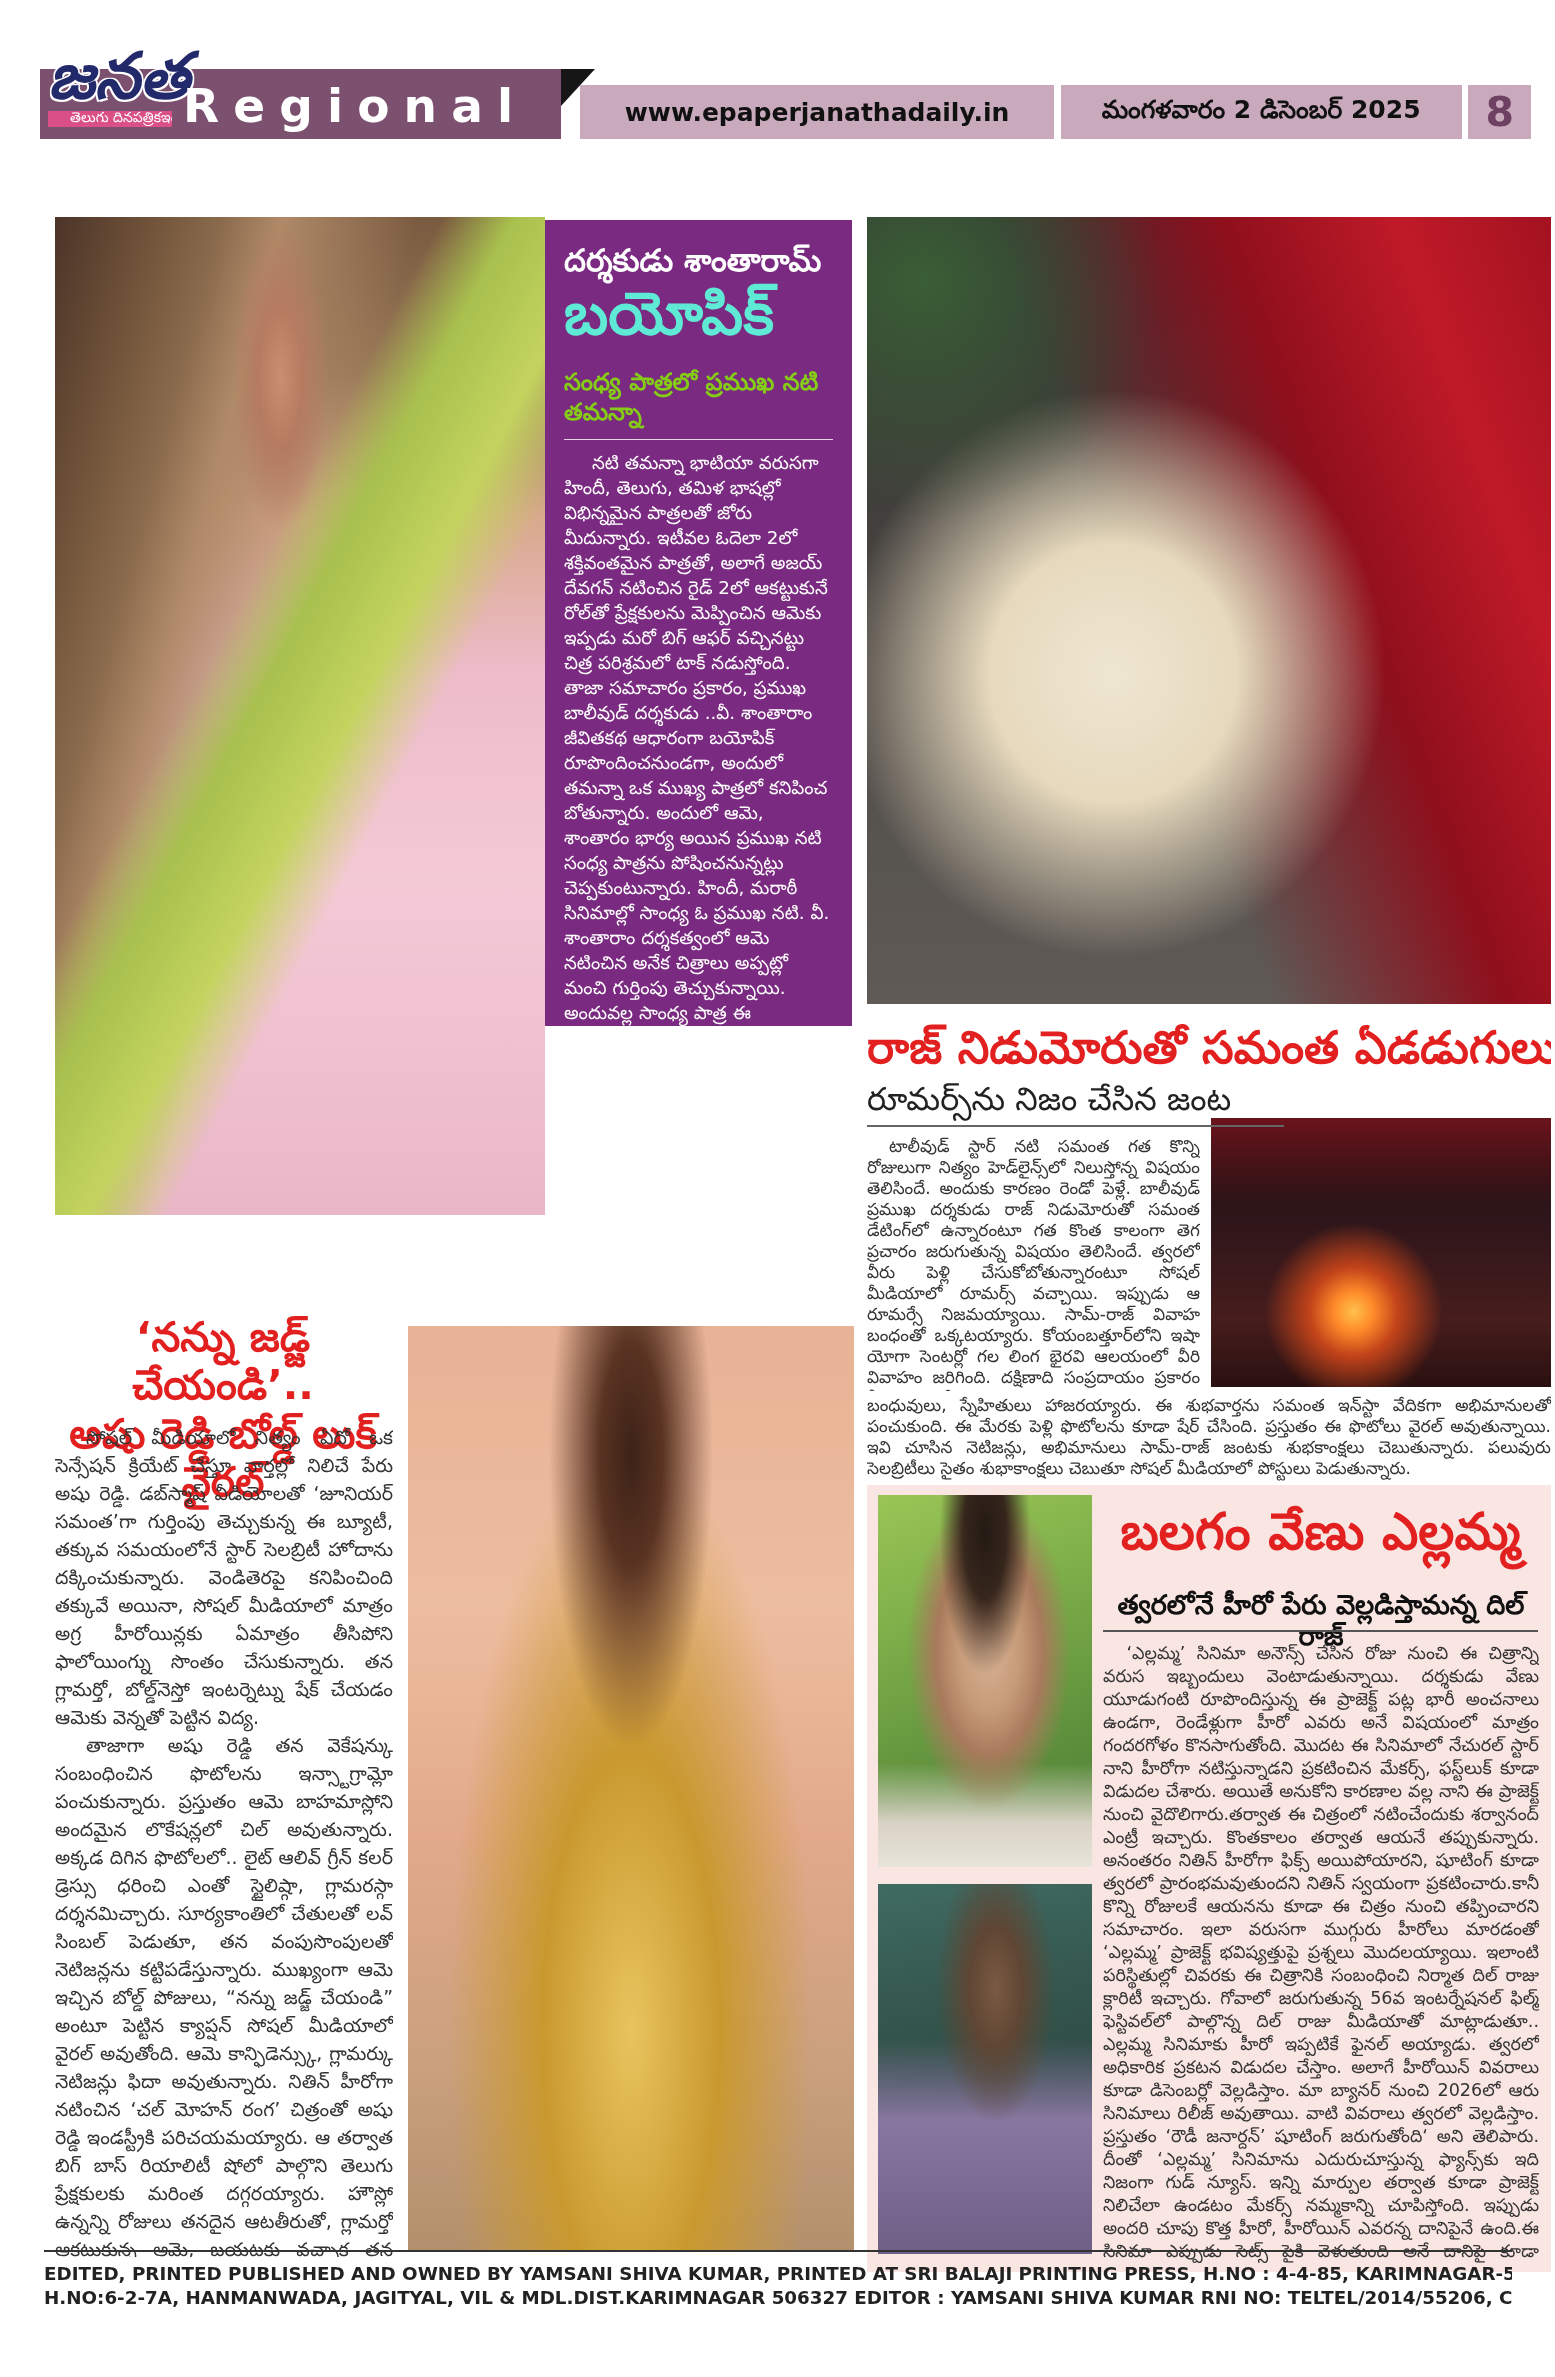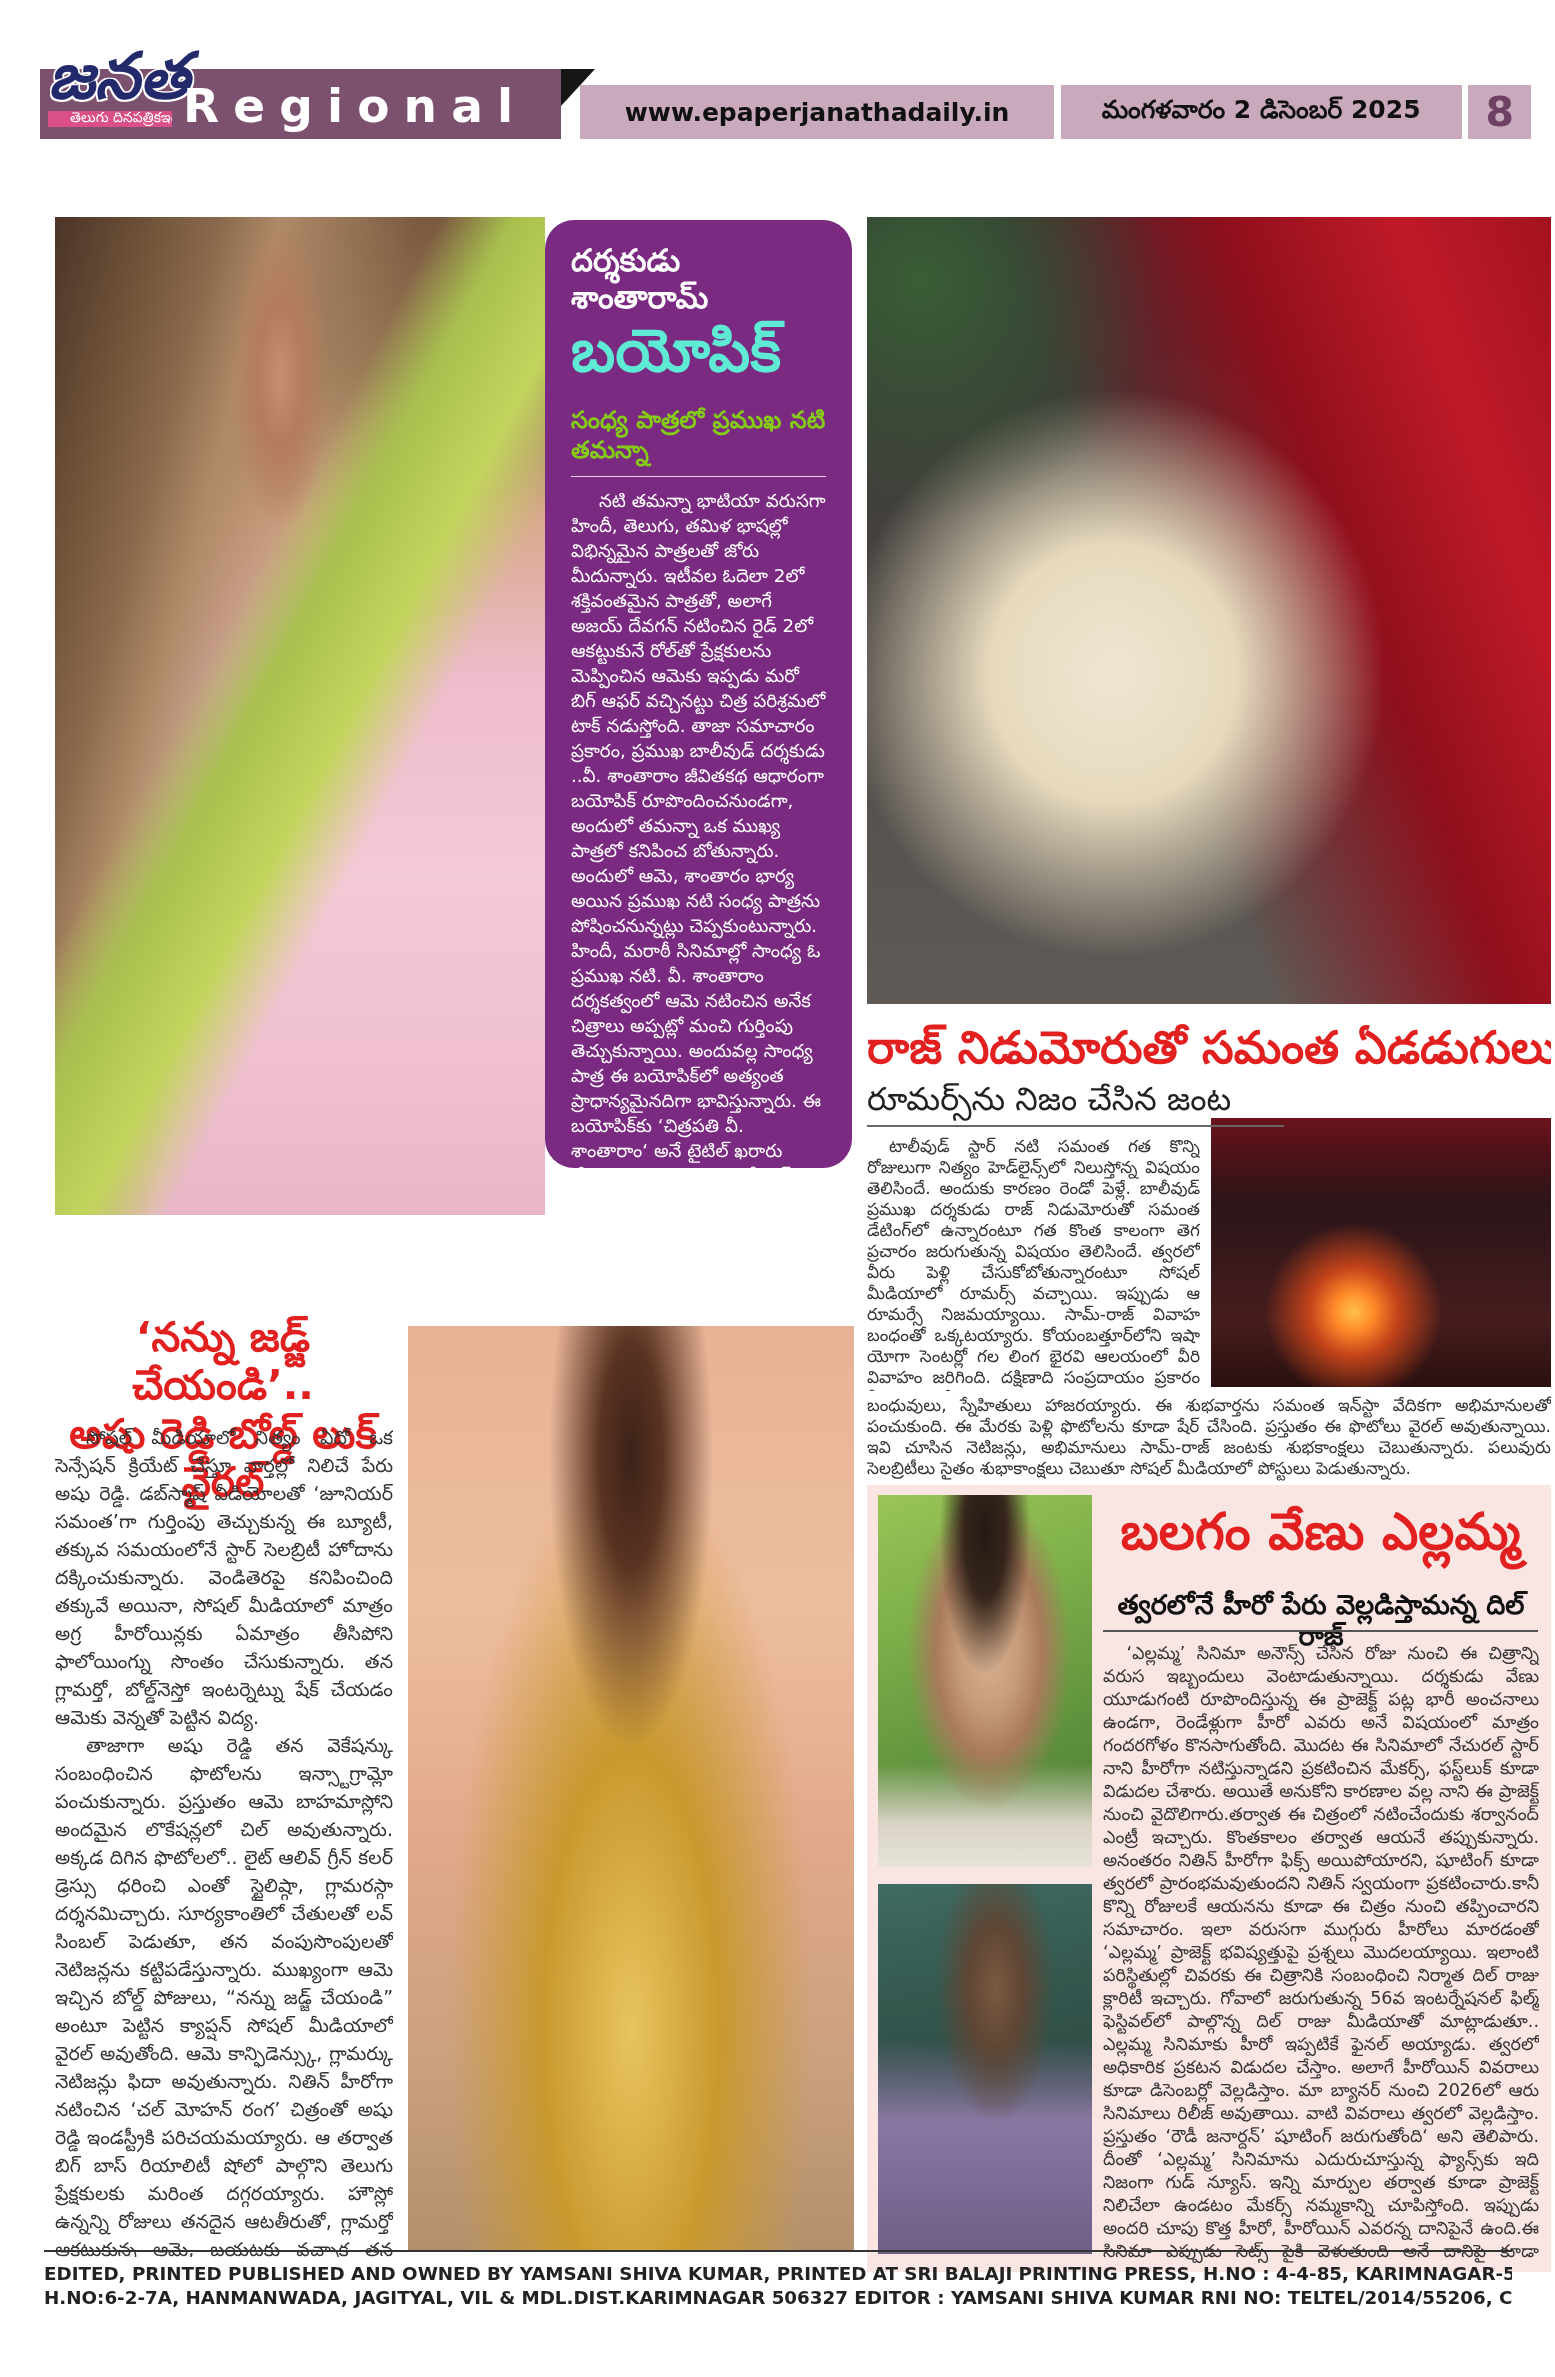--- a/index.html
+++ b/index.html
@@ -57,22 +57,22 @@
       radial-gradient(ellipse at 52% 42%, #d9b394 0%, #c59a78 20%, #a87a5c 34%, rgba(0,0,0,0) 52%),
       linear-gradient(0deg, #e8e4da 0%, #d8d2c4 12%, rgba(0,0,0,0) 28%),
       linear-gradient(160deg, #9ac556 0%, #7fb04a 30%, #5d8f3c 70%, #4c7a33 100%);}
   .ph-venu{left:11px;top:399px;width:214px;height:370px;
     background:
       radial-gradient(ellipse at 55% 28%, #7a5a42 0%, #5f4634 16%, rgba(0,0,0,0) 36%),
       linear-gradient(0deg, #6e5f86 0%, #7d6c96 20%, #8877a0 36%, rgba(0,0,0,0) 58%),
       linear-gradient(170deg, #3f6b63 0%, #35584f 30%, #2b463f 65%, #223833 100%);}
 
   
-  .biopic-box{left:545px;top:220px;width:307px;height:948px;background:#7a2a80;
-              box-sizing:border-box;padding:22px 26px;overflow:hidden;border-radius:29px;}
+  .biopic-box{left:545px;top:220px;width:307px;height:806px;background:#7a2a80;
+              box-sizing:border-box;padding:22px 19px;overflow:hidden;}
   .biopic-kicker{color:#fff;font-size:31px;font-weight:bold;line-height:1.2;}
   .biopic-title{color:#5eead4;font-size:59px;font-weight:bold;line-height:1.1;margin-top:2.9px;}
   .biopic-subtitle{color:#84cc16;font-size:24px;font-weight:bold;line-height:1.25;margin-top:20.5px;}
   .biopic-divider{border:none;border-top:1.5px solid rgba(255,255,255,0.8);margin:11.7px 0 10.2px 0;}
   .biopic-body{color:#fff;font-size:18.3px;line-height:25px;text-align:left;text-indent:28px;}
 
   
   .sam-title{left:867px;top:1023px;width:684px;color:#e2201f;font-size:45px;font-weight:bold;
              line-height:1.1;white-space:nowrap;overflow:hidden;}
   .sam-subtitle{left:867px;top:1082px;width:684px;color:#222;font-size:32px;line-height:1.1;}

